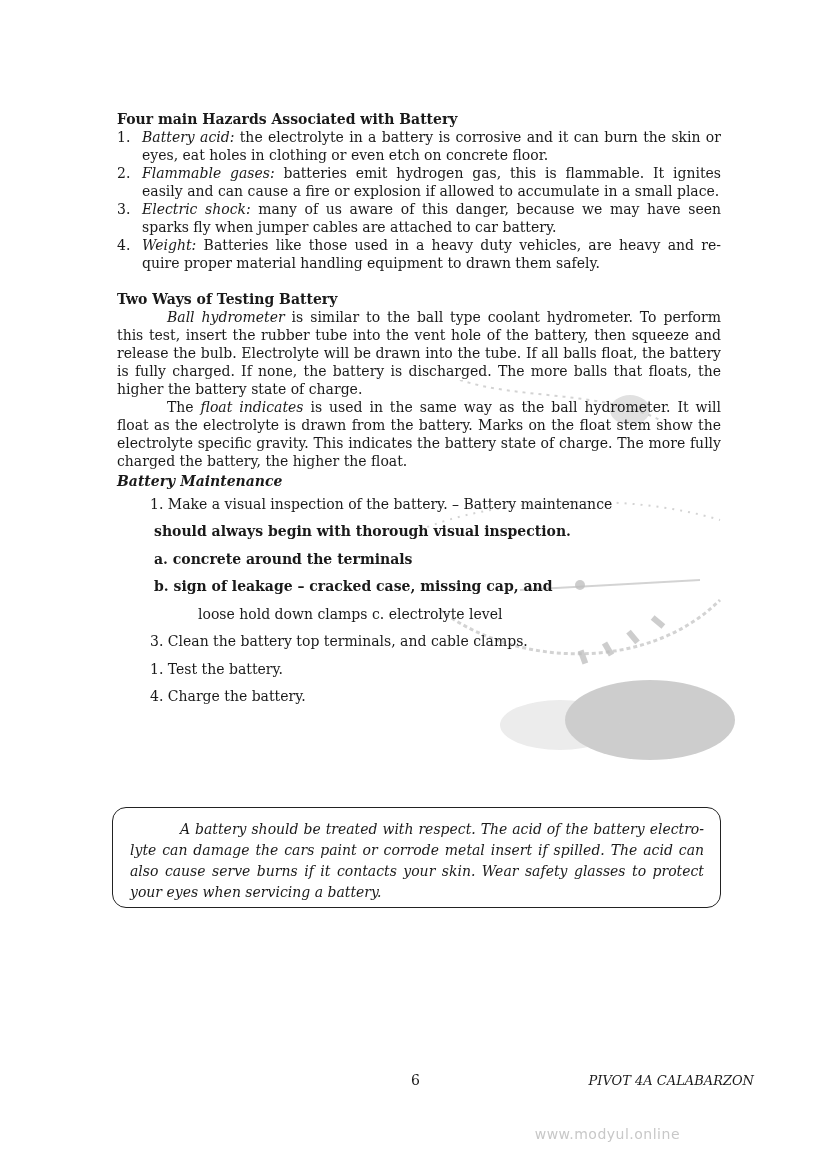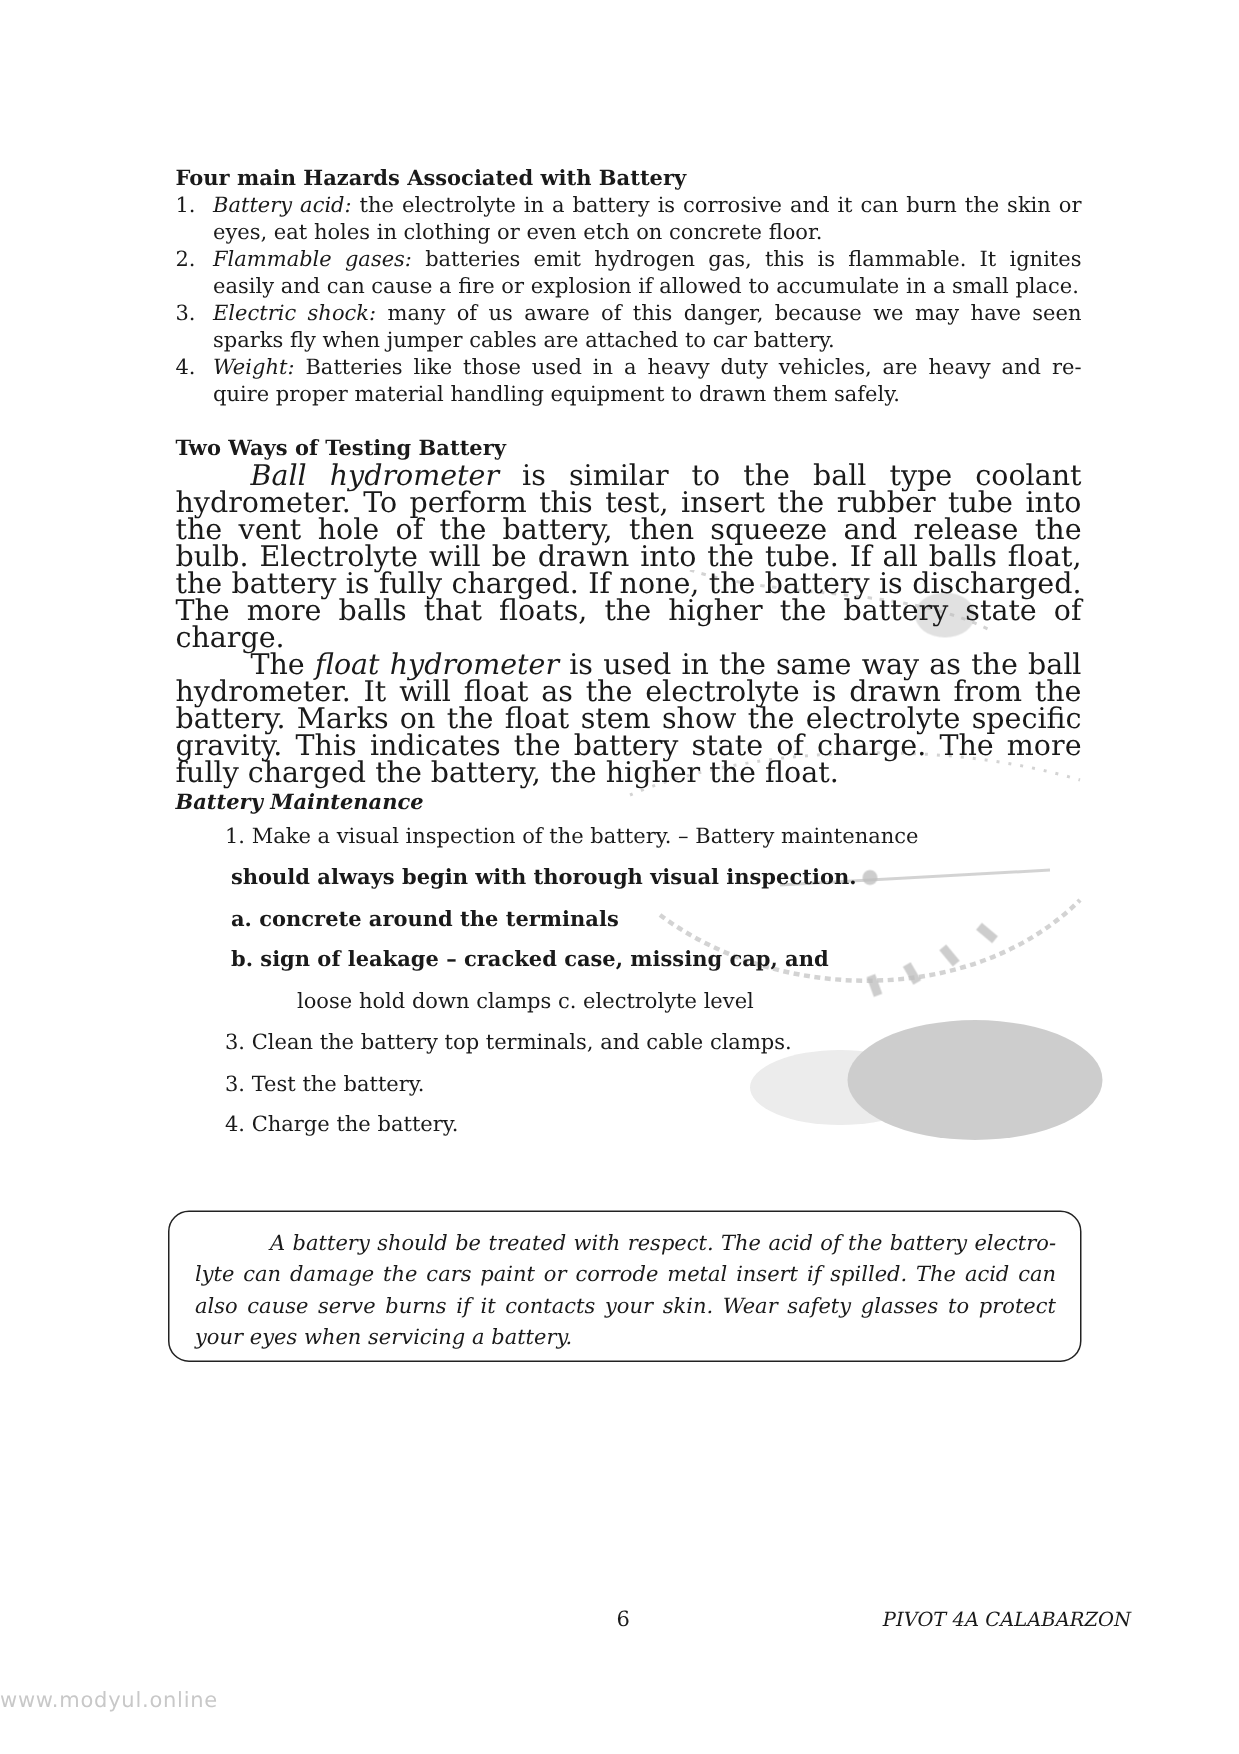--- a/index.html
+++ b/index.html
@@ -14,38 +14,38 @@
 
   .heading { font-weight: bold; font-size: 14px; line-height: 18px; margin: 0; }
   .heading-italic { font-weight: bold; font-style: italic; font-size: 14px; line-height: 18px; margin: 0; }
 
   .hazards { list-style: none; margin: 0; padding: 0; font-size: 14px; line-height: 18px; }
   .hazards li { position: relative; padding-left: 25px; text-align: justify; }
   .hazards .num { position: absolute; left: 0; top: 0; }
   .hazards em { font-style: italic; }
 
   .section2 { margin-top: 18px; }
-  .para { font-size: 19px; line-height: 18px; text-align: justify; margin: 0; text-indent: 50px; }
+  .para { font-size: 14px; line-height: 18px; text-align: justify; margin: 0; text-indent: 50px; }
   .para em { font-style: italic; }
 
   .maint { margin-top: 2px; }
   .maint-list { margin: 0; padding: 0; list-style: none; font-size: 14px; margin-left: 33px; }
   .maint-line { line-height: 18px; height: 27.5px; display: flex; align-items: center; }
   .indent1 { padding-left: 4px; font-weight: bold; }
   .indent2 { padding-left: 48px; }
 
   .note-box { position: absolute; left: 112px; top: 807px; width: 609px; height: 101px;
               border: 1.5px solid #222; border-radius: 14px; box-sizing: border-box;
               padding: 11px 16px 0 17px; z-index: 1; }
   .note-text { font-style: italic; font-size: 14px; line-height: 21px; text-align: justify;
                margin: 0; text-indent: 50px; }
 
   .footer-page { position: absolute; left: 411px; top: 1072px; font-size: 14px; }
   .footer-brand { position: absolute; right: 72px; top: 1073px; font-size: 13px; font-style: italic; }
-  .site { position: absolute; left: 0; width: 680px; top: 1126px; text-align: left;
+  .site { position: absolute; left: 0; width: 680px; top: 1126px; text-align: right;
           font-family: "DejaVu Sans", "Liberation Sans", sans-serif; font-size: 14px;
           color: #c8c8c8; letter-spacing: 0.5px; }
 </style>
 </head>
 <body>
 
 <div class="page">
 
   <svg class="watermark" viewBox="0 0 340 400">
     <g fill="none" stroke="#c9c9c9" stroke-width="2" opacity="0.8">
@@ -82,33 +82,33 @@
         </li>
         <li>
           <span class="num">4.</span><em>Weight:</em><span> Batteries like those used in a heavy duty vehicles, are heavy and re-quire proper material handling equipment to drawn them safely.</span>
         </li>
       </ol>
     </section>
 
     <section class="section2">
       <h2 class="heading">Two Ways of Testing Battery</h2>
       <p class="para"><em>Ball hydrometer</em><span> is similar to the ball type coolant hydrometer. To perform this test, insert the rubber tube into the vent hole of the battery, then squeeze and release the bulb. Electrolyte will be drawn into the tube. If all balls float, the battery is fully charged. If none, the battery is discharged. The more balls that floats, the higher the battery state of charge.</span></p>
-      <p class="para"><span>The </span><em>float hydrometer</em><span> is used in the same way as the ball hydrometer. It will float as the electrolyte is drawn from the battery. Marks on the float stem show the electrolyte specific gravity. This indicates the battery state of charge. The more fully charged the battery, the higher the float.</span></p>
+      <p class="para"><span>The </span><em>float indicates</em><span> is used in the same way as the ball hydrometer. It will float as the electrolyte is drawn from the battery. Marks on the float stem show the electrolyte specific gravity. This indicates the battery state of charge. The more fully charged the battery, the higher the float.</span></p>
     </section>
 
     <section class="maint">
       <h2 class="heading-italic">Battery Maintenance</h2>
       <div class="maint-list">
         <div class="maint-line">1. Make a visual inspection of the battery. – Battery maintenance</div>
         <div class="maint-line indent1">should always begin with thorough visual inspection.</div>
         <div class="maint-line indent1">a. concrete around the terminals</div>
         <div class="maint-line indent1">b. sign of leakage – cracked case, missing cap, and</div>
         <div class="maint-line indent2">loose hold down clamps c. electrolyte level</div>
         <div class="maint-line">3. Clean the battery top terminals, and cable clamps.</div>
-        <div class="maint-line">3. Test the battery.</div>
+        <div class="maint-line">1. Test the battery.</div>
         <div class="maint-line">4. Charge the battery.</div>
       </div>
     </section>
   </div>
 
   <div class="note-box">
     <p class="note-text">A battery should be treated with respect. The acid of the battery electro-lyte can damage the cars paint or corrode metal insert if spilled. The acid can also cause serve burns if it contacts your skin. Wear safety glasses to protect your eyes when servicing a battery.</p>
   </div>
 
   <div class="footer-page">6</div>

